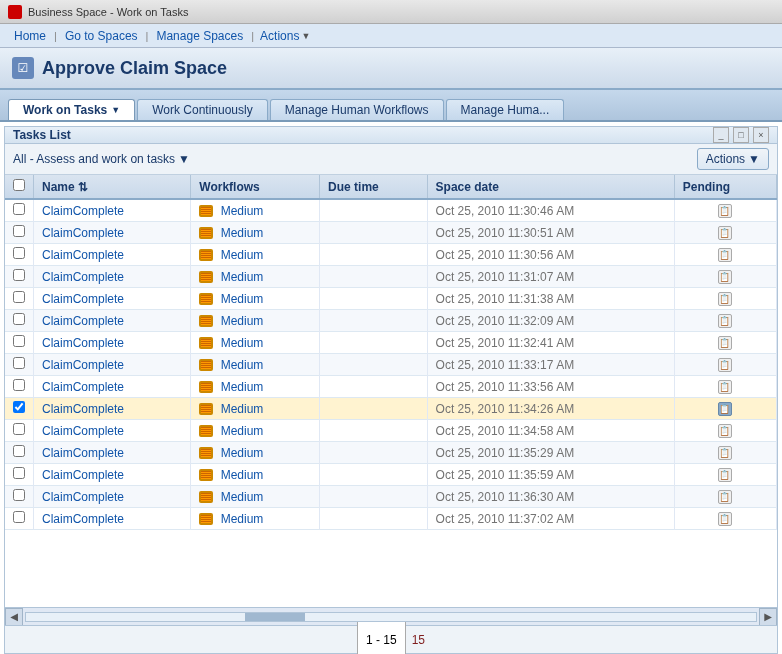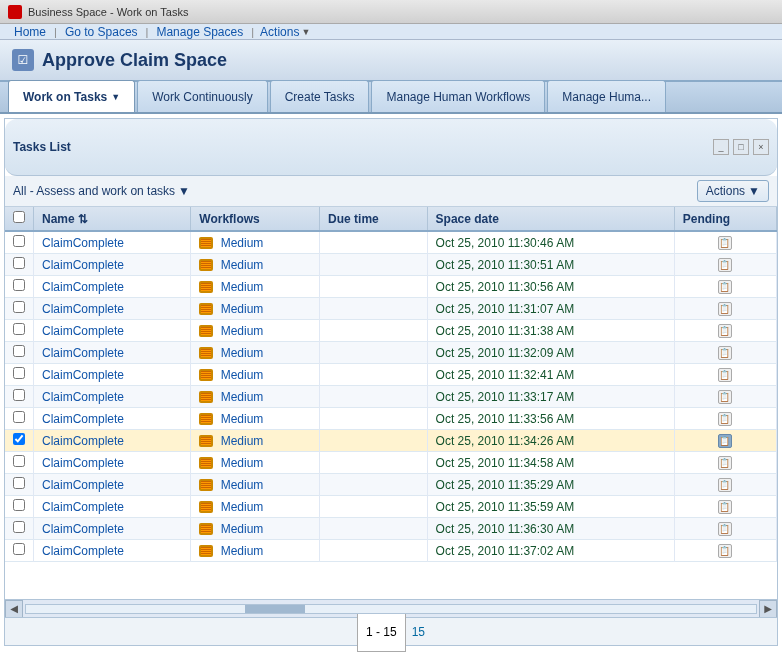--- a/index.html
+++ b/index.html
@@ -19,21 +19,21 @@
     .title-bar-text { font-size: 11px; color: #333; }
 
     
     .nav-bar {
       background: #dce8f5;
       border-bottom: 1px solid #aab8cc;
       padding: 4px 8px;
       display: flex;
       align-items: center;
       gap: 0;
-      height: 16px;
+      height: 24px;
     }
     .nav-item {
       font-size: 12px;
       color: #1155aa;
       cursor: pointer;
       padding: 0 6px;
       text-decoration: none;
     }
     .nav-separator { color: #888; padding: 0 2px; font-size: 11px; }
     .nav-actions-btn {
@@ -81,39 +81,38 @@
       padding: 4px 14px;
       font-size: 12px;
       cursor: pointer;
       border: 1px solid #8aaac8;
       border-bottom: none;
       margin-right: 2px;
       border-radius: 3px 3px 0 0;
       background: linear-gradient(to bottom, #dbe8f5, #c5d8ec);
       color: #1a3a6a;
       display: flex; align-items: center; gap: 4px;
-      height: 32px;
+      height: 21px;
     }
     .tab.active {
       background: #fff;
       border-color: #7a9ab8;
       color: #1a3a6a;
       font-weight: bold;
     }
     .tab-dropdown { font-size: 9px; }
 
     
     .tasks-list-header {
       background: linear-gradient(to bottom, #e8f0f8, #d5e3f0);
       border-bottom: 1px solid #b0c4d8;
-      padding: 20px 8px;
+      padding: 0 8px;
       display: flex;
       align-items: center;
       justify-content: space-between;
-      border-radius: 12px;
     }
     .tasks-list-title { font-size: 12px; color: #1a3a6a; font-weight: bold; }
     .tasks-list-controls { display: flex; gap: 4px; }
     .icon-btn {
       width: 16px; height: 16px;
       border: 1px solid #aaa;
       background: #e0e8f0;
       cursor: pointer;
       display: flex; align-items: center; justify-content: center;
       font-size: 9px; color: #555;
@@ -183,21 +182,21 @@
       margin-right: 4px;
       vertical-align: middle;
       position: relative;
     }
     .priority-icon::before {
       content: '';
       position: absolute;
       top: 2px; left: 2px; right: 2px; bottom: 2px;
       background: repeating-linear-gradient(0deg, #ff9900, #ff9900 1px, #cc6600 1px, #cc6600 2px);
     }
-    .start-date { color: #14532d; }
+    .start-date { color: #737373; }
     .pending-icon {
       display: inline-block;
       width: 14px; height: 14px;
       border: 1px solid #aaa;
       background: #f0f0f0;
       border-radius: 2px;
       text-align: center;
       line-height: 12px;
       font-size: 9px;
       color: #555;
@@ -253,21 +252,21 @@
       justify-content: center;
       gap: 6px;
       height: 28px;
     }
     .page-box {
       border: 1px solid #aaa;
       padding: 12px 8px;
       background: #fff;
       font-size: 12px;
     }
-    .page-total { font-size: 12px; color: #0369a1; }
+    .page-total { font-size: 12px; color: #7f1d1d; }
 
     .main-container {
       display: flex;
       flex-direction: column;
       height: calc(654px - 24px - 28px - 42px - 32px);
       margin: 4px;
       border: 1px solid #b0c4d8;
     }
   </style>
 </head>
@@ -298,23 +297,20 @@
   <span class="page-title">Approve Claim Space</span>
 </div>
 
 <div class="tabs-bar">
   <div class="tab active">
     <span>Work on Tasks</span>
     <span class="tab-dropdown">▼</span>
   </div>
   <div class="tab">
     <span>Work Continuously</span>
-  </div>
-  <div class="tab">
-    <span>Create Tasks</span>
   </div>
   <div class="tab">
     <span>Manage Human Workflows</span>
   </div>
   <div class="tab">
     <span>Manage Huma...</span>
   </div>
 </div>
 
 <div class="main-container">

